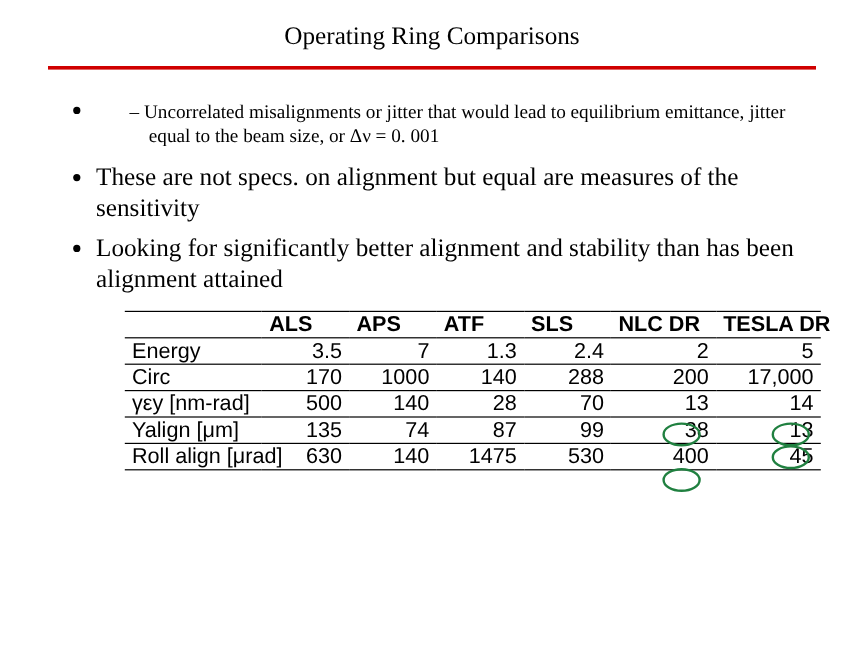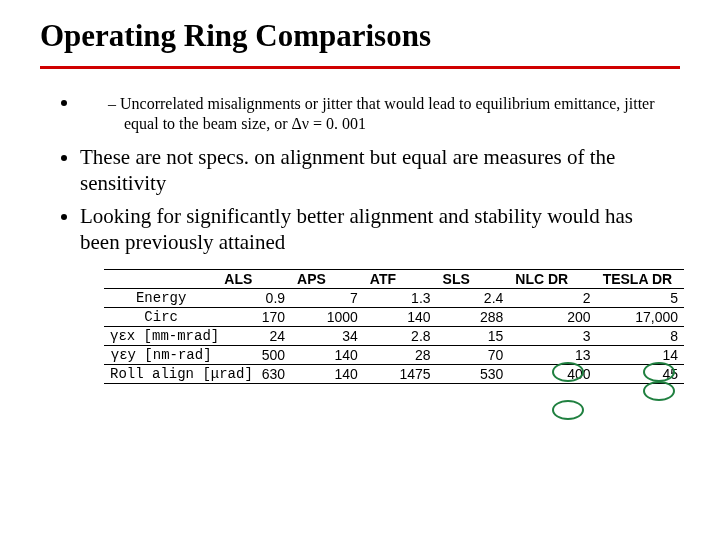--- a/index.html
+++ b/index.html
@@ -12,22 +12,23 @@
     color: #000;
     box-sizing: border-box;
   }
   .slide {
     width: 720px;
     height: 540px;
     padding: 18px 40px 10px 40px;
     box-sizing: border-box;
   }
   .title {
-    font-size: 31px;
-    font-weight: bold;
+    text-align: center;
+    font-size: 21px;
+    font-weight: normal;
     margin: 0 0 6px 0;
   }
   .hr {
     border: none;
     border-top: 3px solid #d00000;
     margin: 12px 0 18px 0;
   }
   ul.bullets {
     list-style: disc;
     margin: 0 0 0 20px;
@@ -53,41 +54,40 @@
     content: "– ";
   }
   .table-wrap {
     margin: 14px 0 0 64px;
     width: 580px;
     position: relative;
   }
   table {
     border-collapse: collapse;
     font-family: Arial, Helvetica, sans-serif;
-    font-size: 14px;
+    font-size: 18px;
     width: 100%;
     table-layout: fixed;
   }
   th, td {
     border-top: 1px solid #000;
     border-bottom: 1px solid #000;
     border-left: none;
     border-right: none;
     padding: 0 6px;
     height: 18px;
     text-align: right;
     white-space: nowrap;
   }
   th {
     text-align: left;
     font-weight: bold;
   }
   th:first-child, td:first-child {
-    text-align: center;
-    font-family: Liberation Mono, monospace;
+    text-align: left;
   }
   col.row-label { width: 110px; }
   col.data-col { width: 70px; }
   col.data-col-wide { width: 84px; }
   .circle {
     position: absolute;
     border: 2px solid #208040;
     border-radius: 50%;
     width: 28px;
     height: 16px;
@@ -100,21 +100,21 @@
 <div class="slide">
   <h1 class="title">Operating Ring Comparisons</h1>
   <hr class="hr">
   <ul class="bullets">
     <li>
       <ul class="sub">
         <li><span>Uncorrelated misalignments or jitter that would lead to equilibrium emittance, jitter equal to the beam size, or Δν = 0. 001</span></li>
       </ul>
     </li>
     <li>These are not specs. on alignment but equal are measures of the sensitivity</li>
-    <li>Looking for significantly better alignment and stability would has been previously attained</li>
+    <li>Looking for significantly better alignment and stability than has been alignment attained</li>
   </ul>
 
   <div class="table-wrap">
     <table>
       <colgroup>
         <col class="row-label">
           <col class="data-col">
           <col class="data-col">
         <col class="data-col">
           <col class="data-col">
@@ -128,53 +128,53 @@
           <th>APS</th>
           <th>ATF</th>
           <th>SLS</th>
           <th>NLC DR</th>
           <th>TESLA DR</th>
         </tr>
       </thead>
       <tbody>
         <tr>
           <td>Energy</td>
-          <td>0.9</td>
+          <td>3.5</td>
           <td>7</td>
           <td>1.3</td>
           <td>2.4</td>
           <td>2</td>
           <td>5</td>
         </tr>
         <tr>
           <td>Circ</td>
           <td>170</td>
           <td>1000</td>
           <td>140</td>
           <td>288</td>
           <td>200</td>
           <td>17,000</td>
         </tr>
         <tr>
-          <td>γεx [mm-mrad]</td>
-          <td>24</td>
-          <td>34</td>
-          <td>2.8</td>
-          <td>15</td>
-          <td>3</td>
-          <td>8</td>
-        </tr>
-        <tr>
           <td>γεy [nm-rad]</td>
           <td>500</td>
           <td>140</td>
           <td>28</td>
           <td>70</td>
           <td>13</td>
           <td>14</td>
+        </tr>
+        <tr>
+          <td>Yalign [μm]</td>
+          <td>135</td>
+          <td>74</td>
+          <td>87</td>
+          <td>99</td>
+          <td>38</td>
+          <td>13</td>
         </tr>
         <tr>
           <td>Roll align [μrad]</td>
           <td>630</td>
           <td>140</td>
           <td>1475</td>
           <td>530</td>
           <td>400</td>
           <td>45</td>
         </tr>

